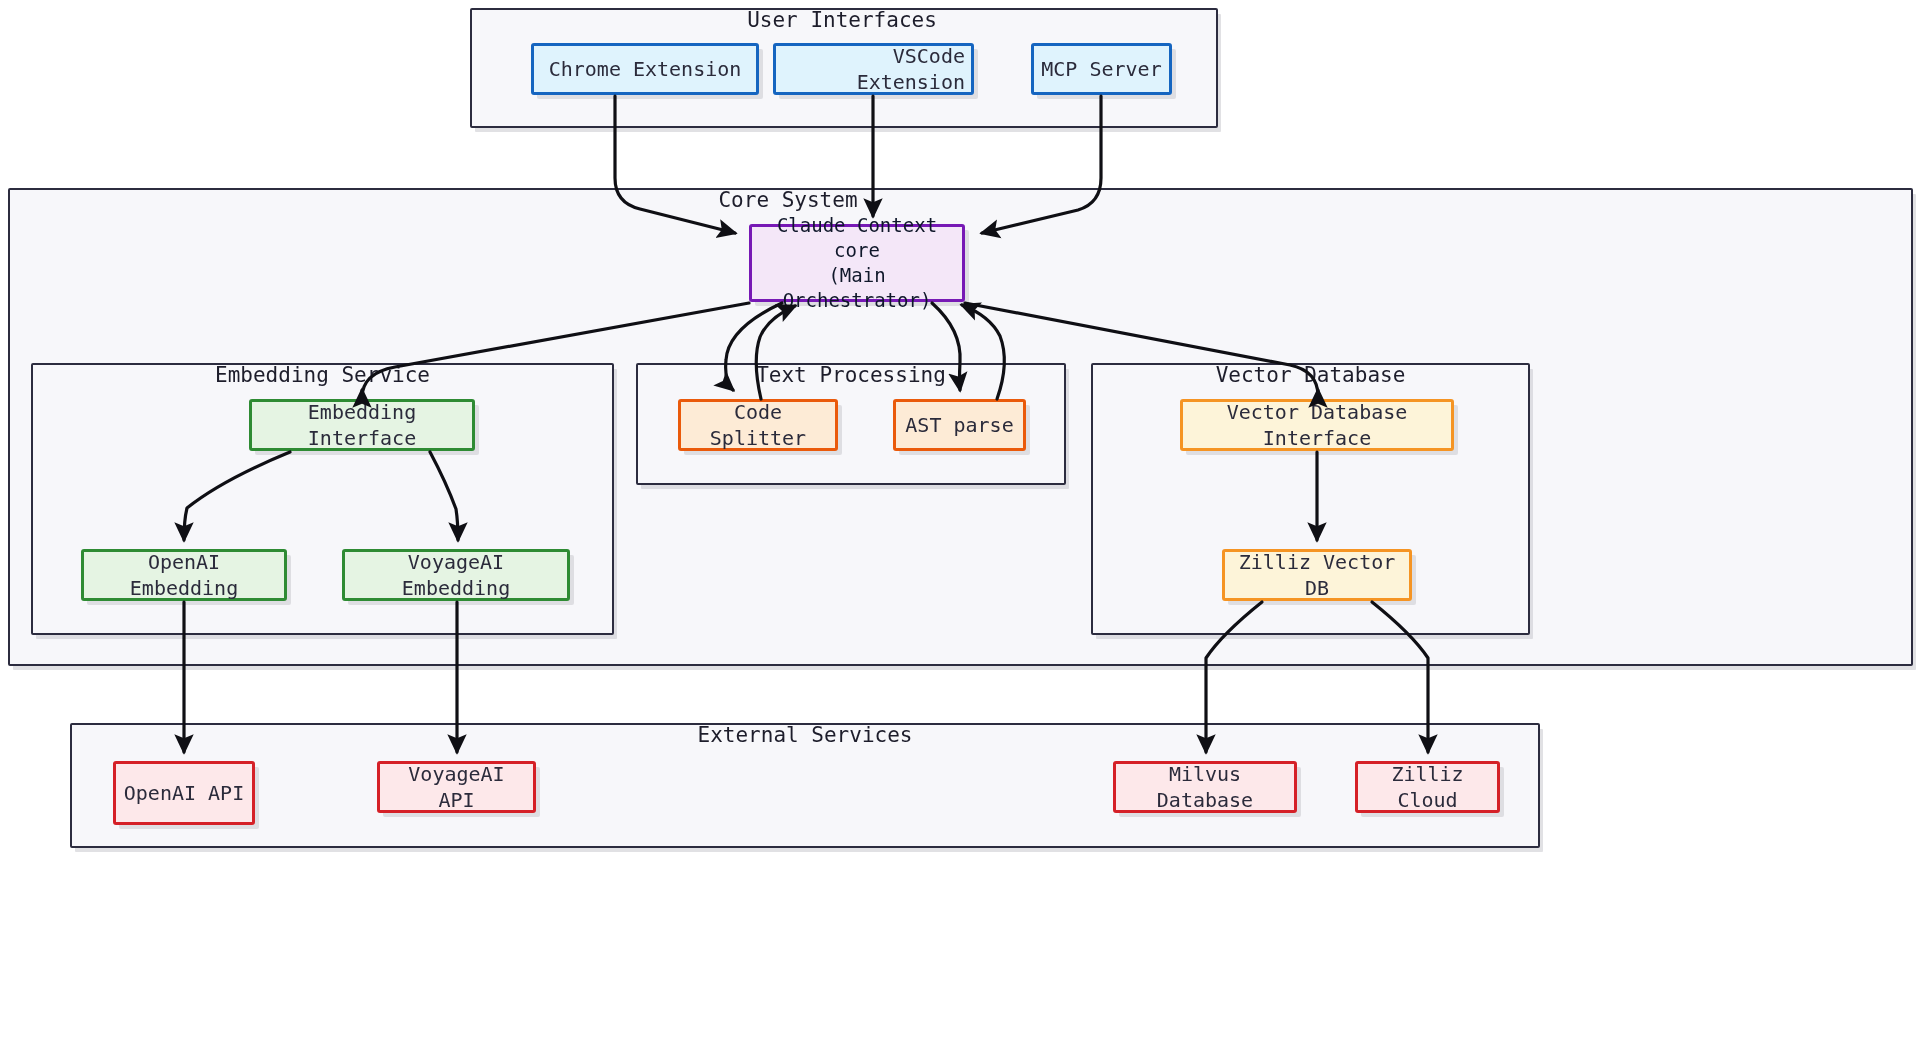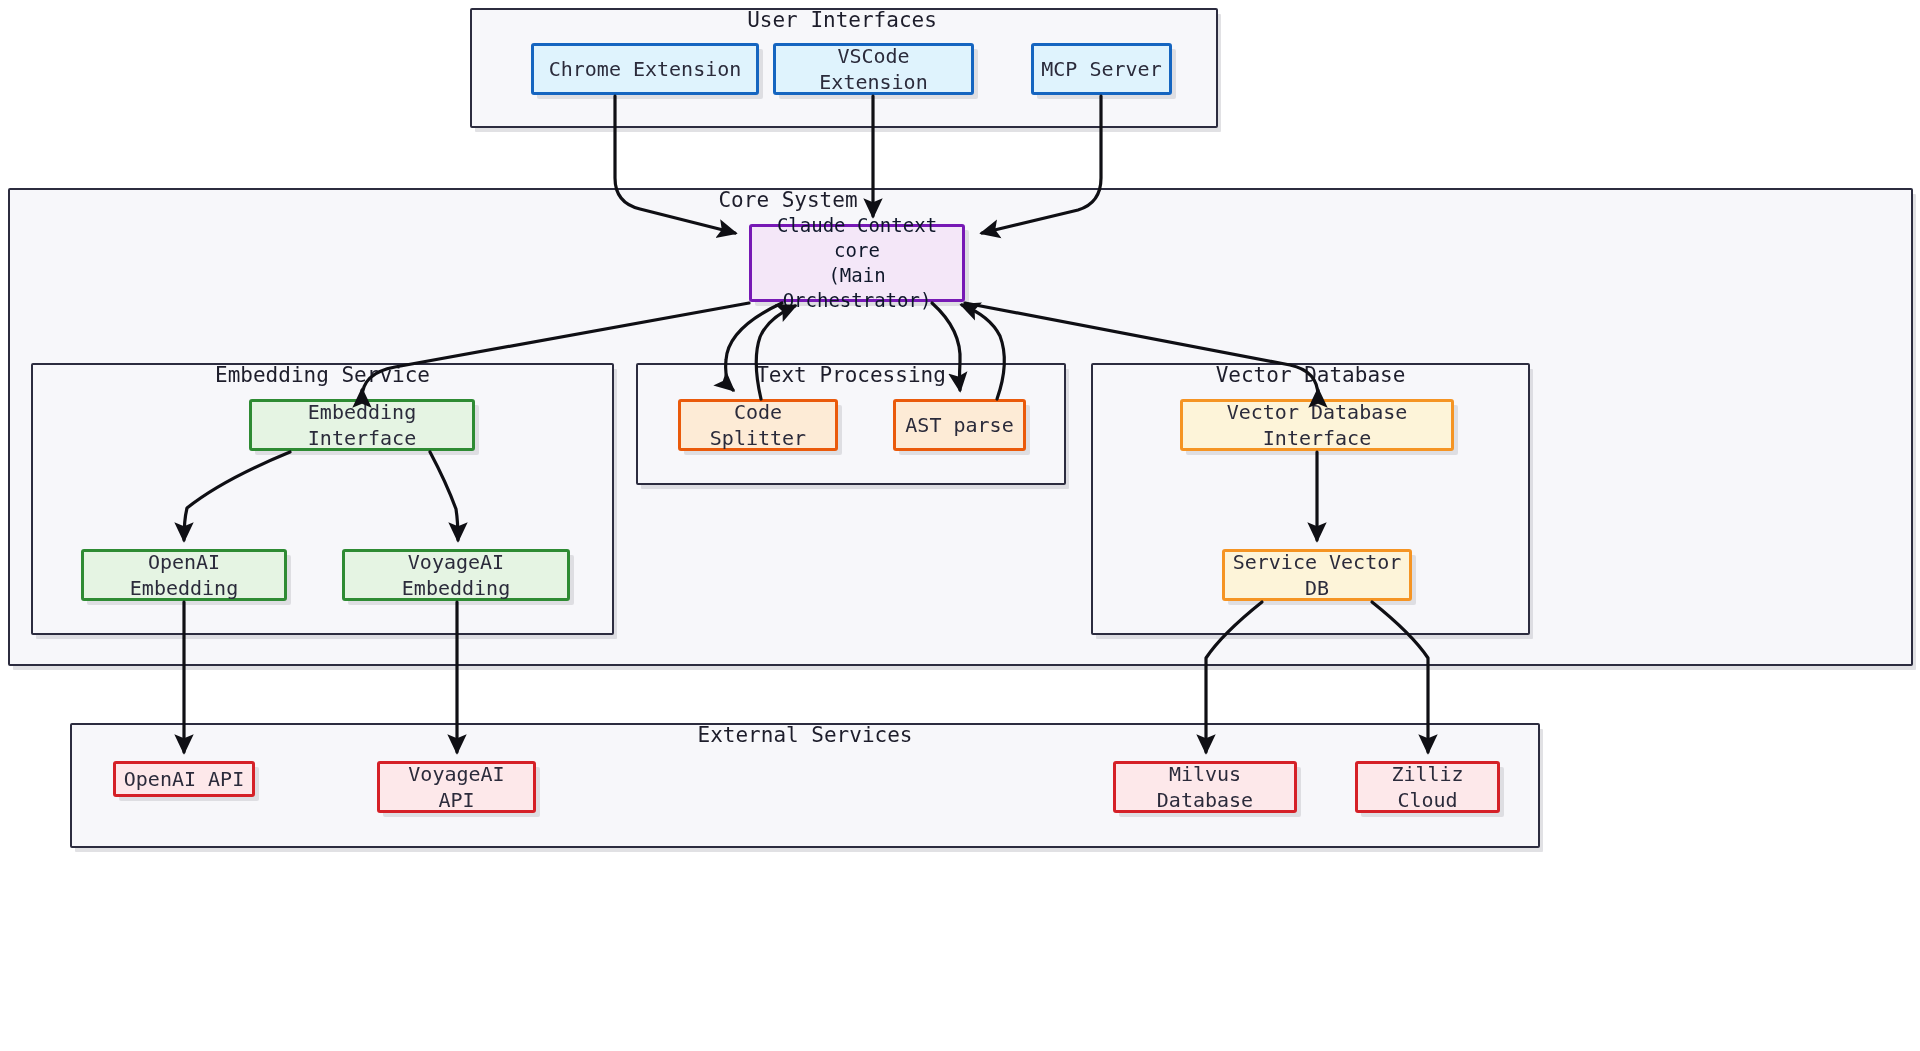--- a/index.html
+++ b/index.html
@@ -128,42 +128,42 @@
   <div class="cluster-title" style="left:636px; top:363px; width:430px;">Text Processing</div>
 
   <div class="cluster" style="left:1091px; top:363px; width:439px; height:272px;"></div>
   <div class="cluster-title" style="left:1091px; top:363px; width:439px;">Vector Database</div>
 
   <div class="cluster" style="left:70px; top:723px; width:1470px; height:125px;"></div>
   <div class="cluster-title" style="left:70px; top:723px; width:1470px;">External Services</div>
 
   <div class="node n-ui" style="left:515px; top:43px; width:228px; height:52px;margin-left:16px;">Chrome Extension</div>
 
-  <div class="node n-ui" style="left:773px; top:43px; width:201px; height:52px;">VSCode Extension</div>
+  <div class="node n-ui" style="left:773px; top:43px; width:201px; height:52px;text-align:right;">VSCode Extension</div>
 
   <div class="node n-ui" style="left:1031px; top:43px; width:141px; height:52px;">MCP Server</div>
 
   <div class="node n-core" style="left:749px; top:224px; width:216px; height:78px; white-space:pre-line; font-size:19px;">Claude Context core
 (Main Orchestrator)</div>
 
   <div class="node n-green" style="left:249px; top:399px; width:226px; height:52px;">Embedding Interface</div>
 
   <div class="node n-green" style="left:81px; top:549px; width:206px; height:52px;">OpenAI Embedding</div>
 
   <div class="node n-green" style="left:342px; top:549px; width:228px; height:52px;">VoyageAI Embedding</div>
 
   <div class="node n-orange" style="left:678px; top:399px; width:160px; height:52px;">Code Splitter</div>
 
   <div class="node n-orange" style="left:893px; top:399px; width:133px; height:52px;text-align:center;">AST parse</div>
 
   <div class="node n-amber" style="left:1180px; top:399px; width:274px; height:52px;">Vector Database Interface</div>
 
-  <div class="node n-amber" style="left:1222px; top:549px; width:190px; height:52px;">Service Vector DB</div>
+  <div class="node n-amber" style="left:1222px; top:549px; width:190px; height:52px;">Zilliz Vector DB</div>
 
-  <div class="node n-red" style="left:113px; top:761px; width:142px; height:36px;">OpenAI API</div>
+  <div class="node n-red" style="left:113px; top:761px; width:142px; height:64px;">OpenAI API</div>
 
   <div class="node n-red" style="left:377px; top:761px; width:159px; height:52px;">VoyageAI API</div>
 
   <div class="node n-red" style="left:1113px; top:761px; width:184px; height:52px;">Milvus Database</div>
 
   <div class="node n-red" style="left:1355px; top:761px; width:145px; height:52px;">Zilliz Cloud</div>
 
 </div>
 
 </body></html>

